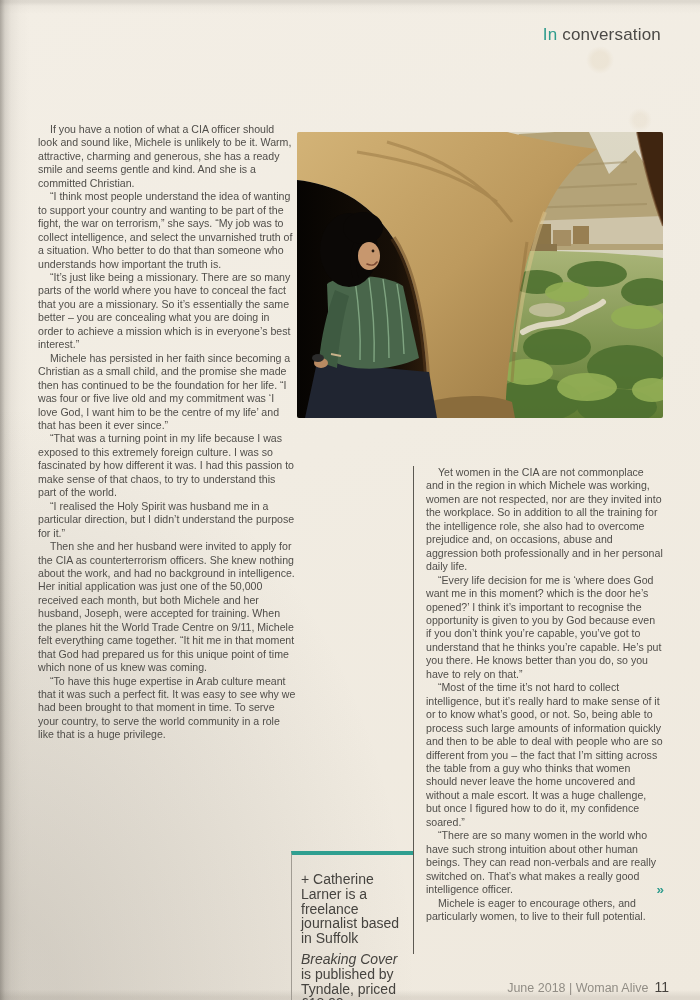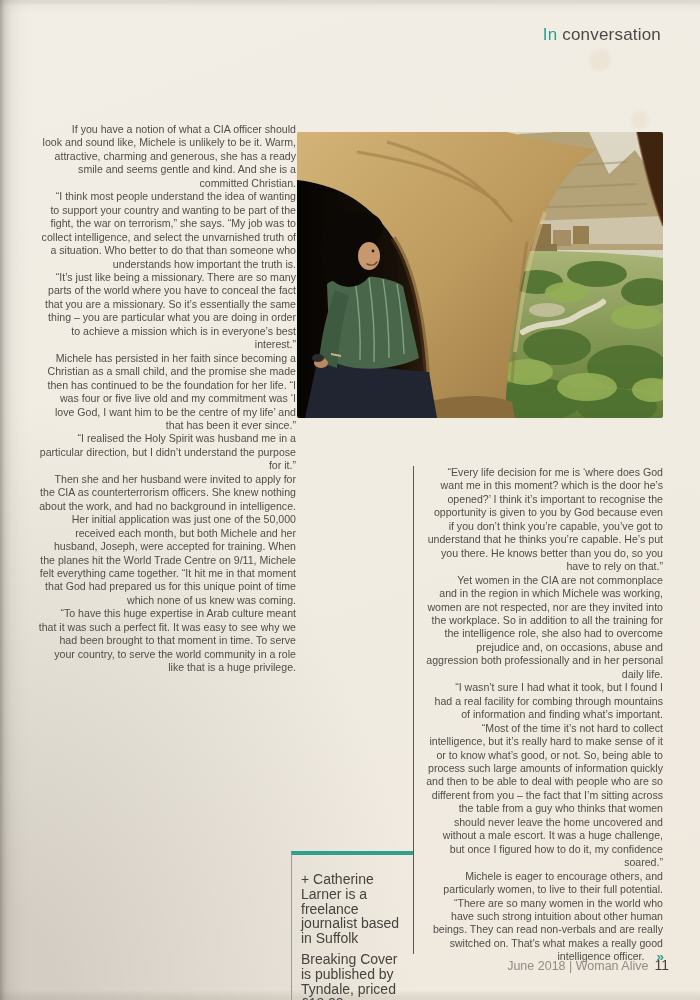--- a/index.html
+++ b/index.html
@@ -16,45 +16,45 @@
       linear-gradient(180deg, rgba(182,177,168,.35) 0 2px, rgba(205,200,190,.15) 6px, transparent 14px),
       linear-gradient(0deg, rgba(160,152,140,.22) 0 3px, transparent 10px),
       linear-gradient(160deg, #f3eee5 0%, #f1ece2 45%, #efe9de 100%);
   }
 
   
   .header { position:absolute; top:25px; right:39px; font-size:17px; letter-spacing:.2px; color:#4b4946; }
   .header .hl { color:#2f9c8d; }
 
   
-  .col { position:absolute; font-size:10.6px; line-height:13.45px; color:#504e4a; text-align:right; }
+  .col { position:absolute; font-size:10.6px; line-height:13.45px; color:#504e4a; text-align:left; }
   .col p { text-indent:12px; }
   .col-left  { left:38px;  top:123px; width:258px; }
   .col-right { left:426px; top:466px; width:237px; }
 
   .divider { position:absolute; left:413px; top:466px; width:1px; height:488px; background:#5c5952; }
 
   .more { float:right; color:#2f9c8d; font-weight:bold; font-size:13.5px; line-height:13.45px; letter-spacing:-1px; }
 
   
   .photo { position:absolute; left:297px; top:132px; width:366px; height:286px; border-radius:2px; overflow:hidden; }
   .photo svg { display:block; width:100%; height:100%; }
 
   
   .credit-box {
     position:absolute; left:291px; top:851px; width:122px;
     border-top:4px solid #2f9f90; border-left:1px solid #a19c93;
     padding:17px 2px 9px 9px;
     font-size:14px; line-height:14.8px; color:#45433f;
   }
   .credit-box .book { margin-top:6px; }
-  .italic { }
+  .italic { font-style:italic; }
 
   
-  .footer { position:absolute; top:957px; right:31px; font-size:12.5px; color:#918d85; }
+  .footer { position:absolute; top:979px; right:31px; font-size:12.5px; color:#918d85; }
   .footer .page-num { color:#45423d; font-size:14px; margin-left:6px; }
 </style>
 </head>
 <body>
 
 <div class="page">
 
   <div class="header">
     <span class="hl">In</span><span> conversation</span>
   </div>
@@ -146,39 +146,39 @@
       </g>
 
       <path d="M340,0 L366,0 L366,94 C356,68 347,34 340,0 Z" fill="#3f2510"></path>
       <path d="M340,0 C347,34 356,68 366,94" stroke="#6b4524" stroke-width="2" opacity=".6" fill="none"></path>
     </svg>
   </div>
 
   <div class="col col-left">
     <p>If you have a notion of what a CIA officer should look and sound like, Michele is unlikely to be it. Warm, attractive, charming and generous, she has a ready smile and seems gentle and kind. And she is a committed Christian.</p>
     <p>“I think most people understand the idea of wanting to support your country and wanting to be part of the fight, the war on terrorism,” she says. “My job was to collect intelligence, and select the unvarnished truth of a situation. Who better to do that than someone who understands how important the truth is.</p>
-    <p>“It’s just like being a missionary. There are so many parts of the world where you have to conceal the fact that you are a missionary. So it’s essentially the same thing – you are particular what you are doing in order to achieve a mission which is in everyone’s best interest.”</p>
+    <p>“It’s just like being a missionary. There are so many parts of the world where you have to conceal the fact that you are a missionary. So it’s essentially the same better – you are concealing what you are doing in order to achieve a mission which is in everyone’s best interest.”</p>
     <p>Michele has persisted in her faith since becoming a Christian as a small child, and the promise she made then has continued to be the foundation for her life. “I was four or five live old and my commitment was ‘I love God, I want him to be the centre of my life’ and that has been it ever since.”</p>
+    <p>“That was a turning point in my life because I was exposed to this extremely foreign culture. I was so fascinated by how different it was. I had this passion to make sense of that chaos, to try to understand this part of the world.</p>
     <p>“I realised the Holy Spirit was husband me in a particular direction, but I didn’t understand the purpose for it.”</p>
     <p>Then she and her husband were invited to apply for the CIA as counterterrorism officers. She knew nothing about the work, and had no background in intelligence. Her initial application was just one of the 50,000 received each month, but both Michele and her husband, Joseph, were accepted for training. When the planes hit the World Trade Centre on 9/11, Michele felt everything came together. “It hit me in that moment that God had prepared us for this unique point of time which none of us knew was coming.</p>
     <p>“To have this huge expertise in Arab culture meant that it was such a perfect fit. It was easy to see why we had been brought to that moment in time. To serve your country, to serve the world community in a role like that is a huge privilege.</p>
   </div>
 
   <div class="divider"></div>
 
   <div class="col col-right">
+    <p>Yet women in the CIA are not commonplace and in the region in which Michele was working, women are not respected, nor are they invited into the workplace. So in addition to all the training for the intelligence role, she also had to overcome prejudice and, on occasions, abuse and aggression both professionally and in her personal daily life.</p>
     <p>“Every life decision for me is ‘where does God want me in this moment? which is the door he’s opened?’ I think it’s important to recognise the opportunity is given to you by God because even if you don’t think you’re capable, you’ve got to understand that he thinks you’re capable. He’s put you there. He knows better than you do, so you have to rely on that.”</p>
-    <p>Yet women in the CIA are not commonplace and in the region in which Michele was working, women are not respected, nor are they invited into the workplace. So in addition to all the training for the intelligence role, she also had to overcome prejudice and, on occasions, abuse and aggression both professionally and in her personal daily life.</p>
-    <p>“I wasn’t sure I had what it took, but I found I had a real facility for combing through mountains of information and finding what’s important.</p>
     <p>“Most of the time it’s not hard to collect intelligence, but it’s really hard to make sense of it or to know what’s good, or not. So, being able to process such large amounts of information quickly and then to be able to deal with people who are so different from you – the fact that I’m sitting across the table from a guy who thinks that women should never leave the home uncovered and without a male escort. It was a huge challenge, but once I figured how to do it, my confidence soared.”</p>
-    <p>Michele is eager to encourage others, and particularly women, to live to their full potential.</p>
     <p>
       <span>“There are so many women in the world who have such strong intuition about other human beings. They can read non-verbals and are really switched on. That’s what makes a really good intelligence officer.</span>
       <span class="more">»</span>
     </p>
+    <p>Michele is eager to encourage others, and particularly women, to live to their full potential.</p>
   </div>
 
   <div class="credit-box">
     <p>+ Catherine Larner is a freelance journalist based in Suffolk</p>
     <p class="book">
       <span class="italic">Breaking Cover</span><span> is published by Tyndale, priced £18.99</span>
     </p>
   </div>
 
   <div class="footer">

